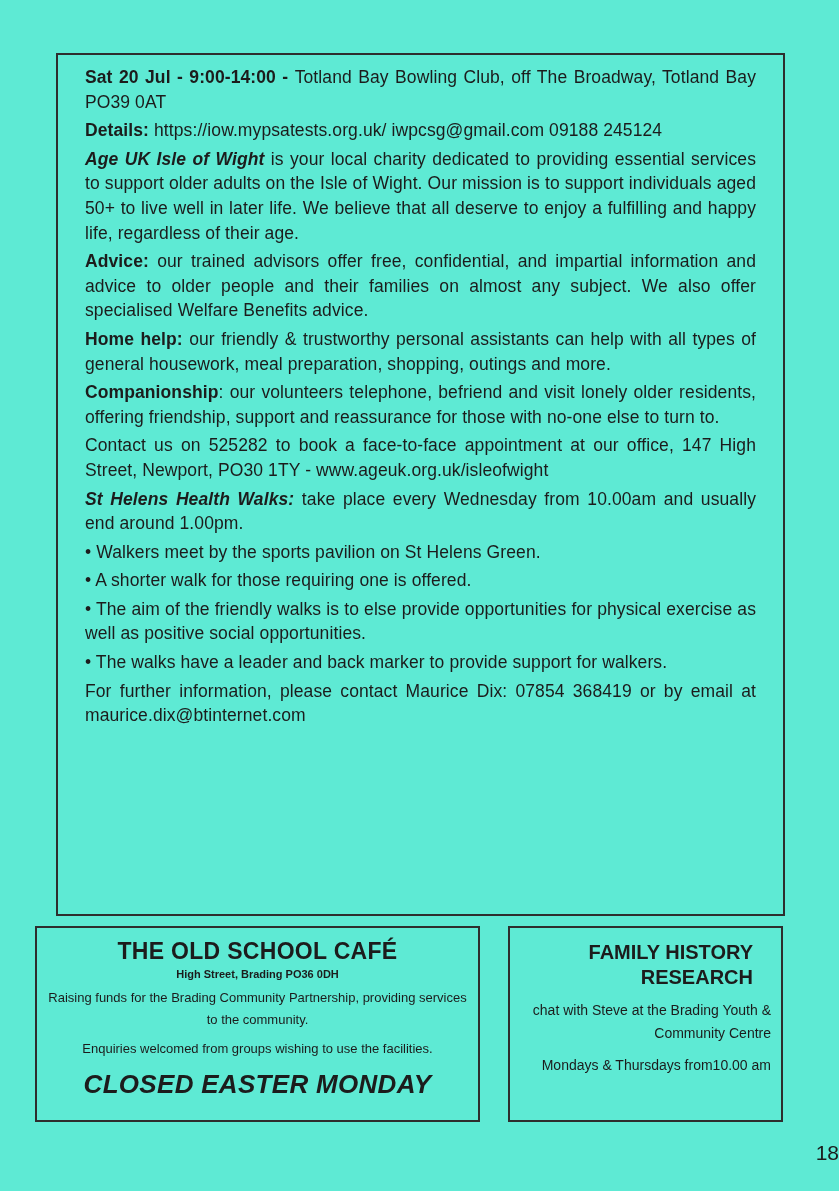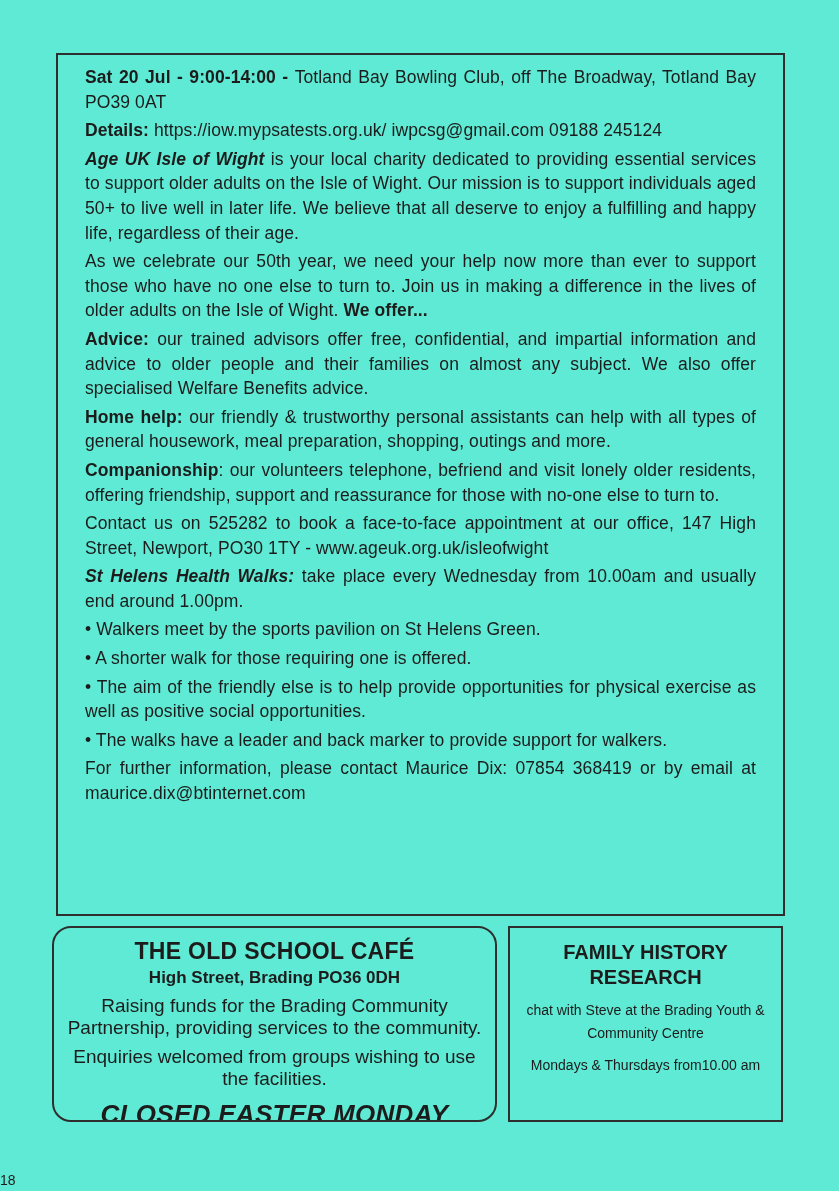--- a/index.html
+++ b/index.html
@@ -44,44 +44,44 @@
   .bottom-box {
     position: absolute;
     top: 926px;
     height: 196px;
     box-sizing: border-box;
     border: 2px solid #2e2e2e;
     text-align: center;
     overflow: hidden;
   }
   .cafe-box {
-    left: 52px;
+    left: 35px;
     width: 445px;
     padding: 8px 10px;
-    border-radius: 19px;
   }
   .family-box {
     left: 508px;
     width: 275px;
     padding: 8px 10px;
+    text-align: right;
   }
   .cafe-title {
     margin: 2px 0 0 0;
     font-size: 23px;
     font-weight: bold;
     letter-spacing: 0.3px;
   }
   .cafe-subtitle {
     margin: 3px 0 0 0;
-    font-size: 17px;
+    font-size: 11px;
     font-weight: bold;
   }
   .cafe-body {
     margin: 7px 0 0 0;
-    font-size: 19px;
+    font-size: 13px;
     line-height: 22px;
   }
   .cafe-notice {
     margin: 9px 0 0 0;
     font-size: 26px;
     font-weight: bold;
     font-style: italic;
     letter-spacing: 0.3px;
   }
   .family-title {
@@ -91,54 +91,53 @@
     font-weight: bold;
   }
   .family-body {
     margin: 9px 0 0 0;
     font-size: 14px;
     line-height: 23px;
   }
   .page-number {
     position: absolute;
     left: 0;
-    top: 1172px;
+    top: 1141px;
     width: 100%;
-    text-align: left;
-    font-size: 14px;
+    text-align: right;
+    font-size: 21px;
   }
 </style>
 </head>
 <body>
 
 <div class="page">
 
   <div class="main-box">
     <p><span class="b">Sat 20 Jul - 9:00-14:00 - </span><span>Totland Bay Bowling Club, off The Broadway, Totland Bay PO39 0AT</span></p>
 
     <p><span class="b">Details: </span><a class="doc-link">https://iow.mypsatests.org.uk/</a><span> </span><a class="doc-link">iwpcsg@gmail.com</a><span>  09188 245124</span></p>
 
     <p><span class="bi">Age UK Isle of Wight</span><span> is your local charity dedicated to providing essential services to support older adults on the Isle of Wight. Our mission is to support individuals aged 50+ to live well in later life. We believe that all deserve to enjoy a fulfilling and happy life, regardless of their age.</span></p>
 
-    <p><span>As we celebrate our 50th year, we need your help now more than ever to support those who have no one else to turn to. Join us in making a difference in the lives of older adults on the Isle of Wight.  </span><span class="b">We offer...</span></p>
 
     <p><span class="b">Advice:</span><span> our trained advisors offer free, confidential, and impartial information and advice to older people and their families on almost any subject. We also offer specialised Welfare Benefits advice.</span></p>
 
     <p><span class="b">Home help:</span><span> our friendly &amp; trustworthy personal assistants can help with all types of general housework, meal preparation, shopping, outings and more.</span></p>
 
     <p><span class="b">Companionship</span><span>: our volunteers telephone, befriend and visit lonely older residents, offering friendship, support and reassurance for those with no-one else to turn to.</span></p>
 
 
     <p><span>Contact us on 525282 to book a face-to-face appointment at our office, 147 High Street, Newport, PO30 1TY - </span><a class="doc-link">www.ageuk.org.uk/isleofwight</a></p>
 
     <p><span class="bi">St Helens Health Walks:</span><span> take place every Wednesday from 10.00am and usually end around 1.00pm.</span></p>
 
     <p>• Walkers meet by the sports pavilion on St Helens Green.</p>
     <p>• A shorter walk for those requiring one is offered.</p>
-    <p>• The aim of the friendly else is to help provide opportunities for physical exercise as well as positive social opportunities.</p>
+    <p>• The aim of the friendly walks is to else provide opportunities for physical exercise as well as positive social opportunities.</p>
     <p>• The walks have a leader and back marker to provide support for walkers.</p>
 
     <p><span>For further information, please contact Maurice Dix: 07854 368419 or by email at </span><a class="doc-link">maurice.dix@btinternet.com</a></p>
   </div>
 
   <div class="bottom-box cafe-box">
     <p class="cafe-title">THE OLD SCHOOL CAFÉ</p>
     <p class="cafe-subtitle">High Street, Brading PO36 0DH</p>
     <p class="cafe-body">Raising funds for the Brading Community Partnership, providing services to the community.</p>
     <p class="cafe-body">Enquiries welcomed from groups wishing to use the facilities.</p>

